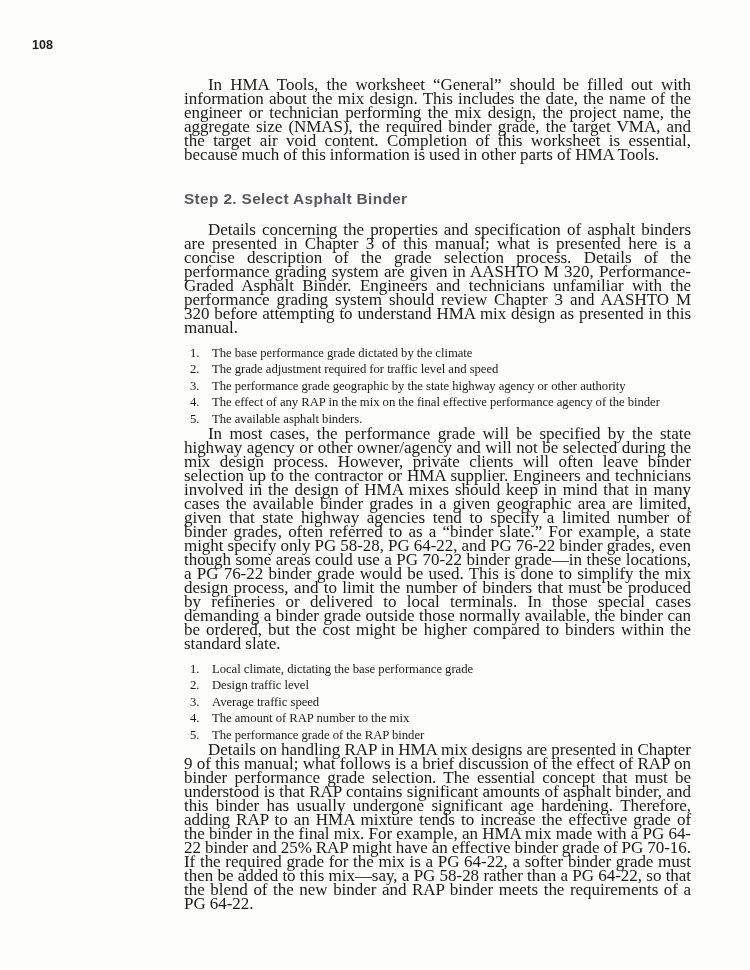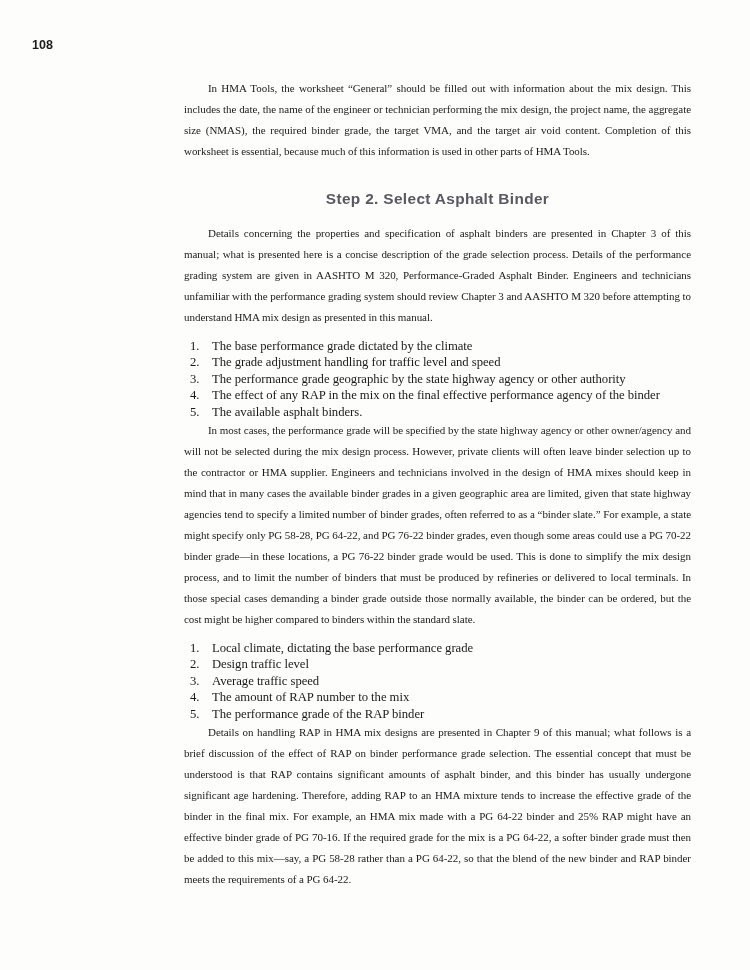--- a/index.html
+++ b/index.html
@@ -51,22 +51,22 @@
   
   .column {
     position: absolute;
     top: 78px;
     left: 184px;
     width: 507px;
   }
 
   p.body {
     margin: 0;
-    font-size: 11px;
-    line-height: 21px;
+    font-size: 17px;
+    line-height: 14px;
     text-align: justify;
     text-indent: 24px;
     letter-spacing: -0.04px;
     word-spacing: -0.15px;
     font-family: Liberation Serif, serif;
     -webkit-font-smoothing: antialiased;
   }
   p.body.gap {
     margin-top: 9.5px;
   }
@@ -74,21 +74,20 @@
   
   h2.step-heading {
     margin: 0;
     padding: 0;
     font-family: "Liberation Sans", sans-serif;
     font-weight: bold;
     font-size: 15.4px;
     line-height: 19px;
     color: #585862;
     letter-spacing: 0.35px;
-    text-align: center;
   }
   .heading-block {
     margin-top: 27px;
     margin-bottom: 15px;
   }
 
   
   ol.numlist {
     margin: 10px 0 0 0;
     padding: 0;
@@ -133,21 +132,21 @@
     <p class="body">Details concerning the properties and specification of asphalt binders are presented in Chapter 3 of this manual; what is presented here is a concise description of the grade selection process. Details of the performance grading system are given in AASHTO M 320, Performance-Graded Asphalt Binder. Engineers and technicians unfamiliar with the performance grading system should review Chapter 3 and AASHTO M 320 before attempting to understand HMA mix design as presented in this manual.</p>
 
 
     <ol class="numlist">
       <li>
         <span class="num">1.</span>
         <span class="txt">The base performance grade dictated by the climate</span>
       </li>
       <li>
         <span class="num">2.</span>
-        <span class="txt">The grade adjustment handling for traffic level and speed</span>
+        <span class="txt">The grade adjustment required for traffic level and speed</span>
       </li>
       <li>
         <span class="num">3.</span>
         <span class="txt">The performance grade geographic by the state highway agency or other authority</span>
       </li>
       <li>
         <span class="num">4.</span>
         <span class="txt">The effect of any RAP in the mix on the final effective performance agency of the binder</span>
       </li>
       <li>

